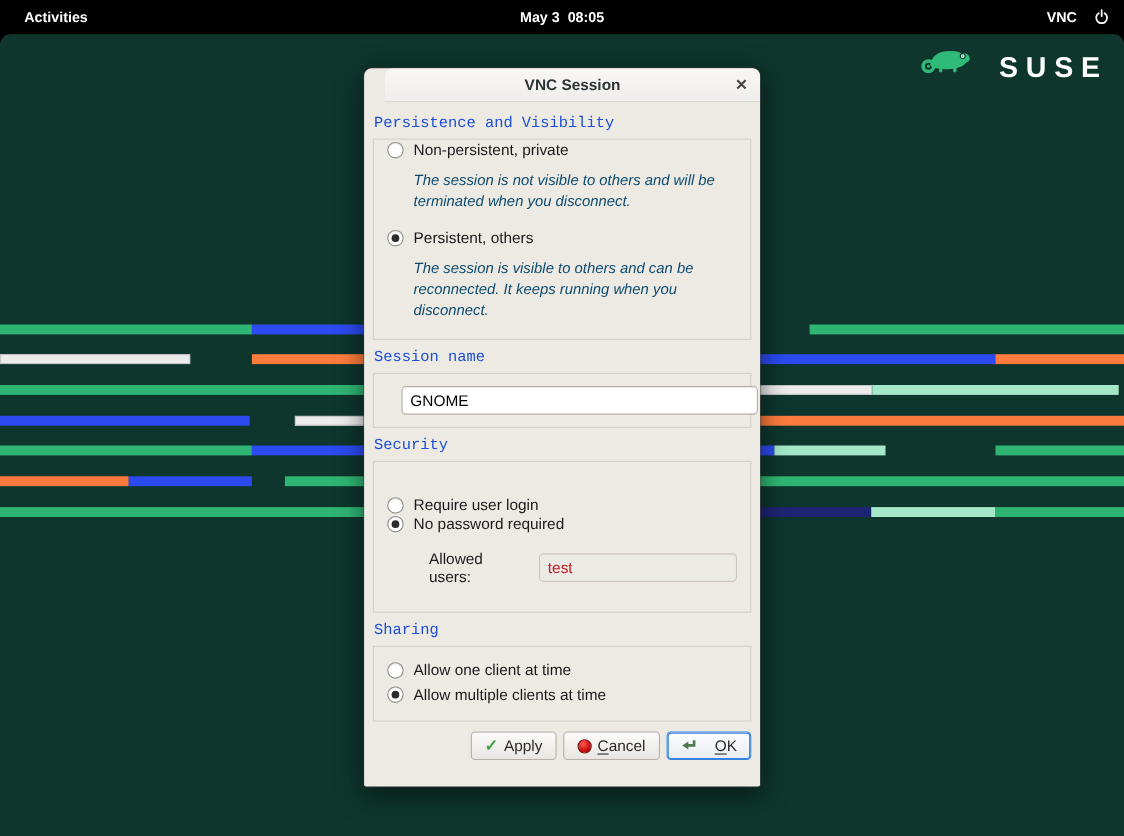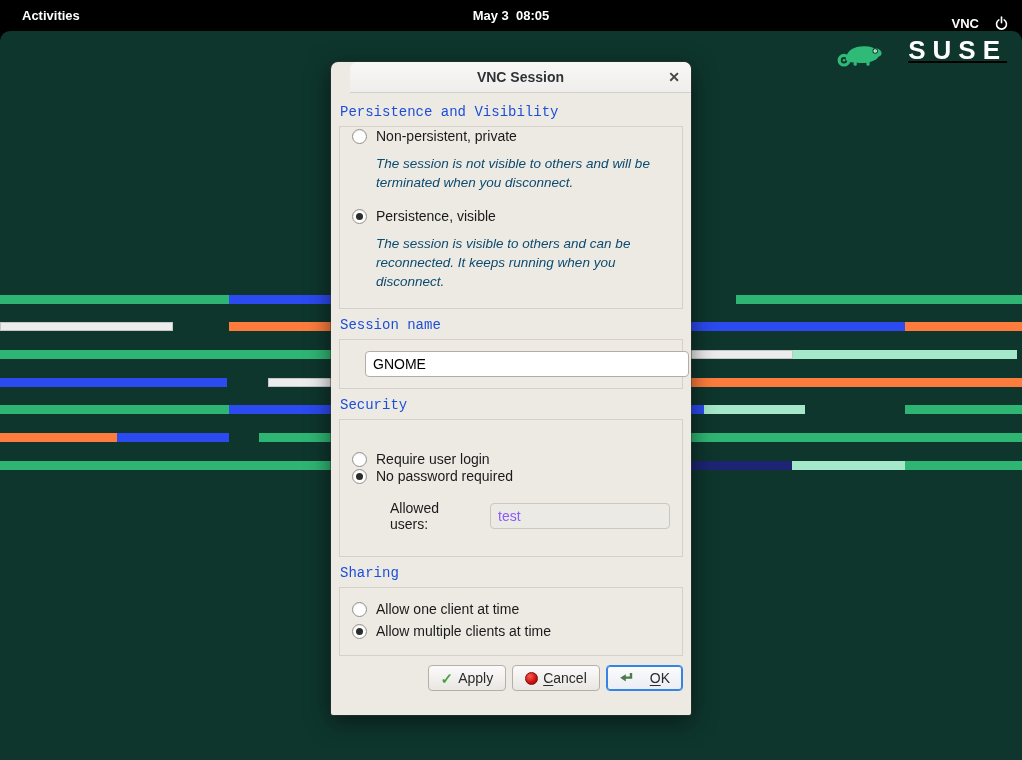--- a/index.html
+++ b/index.html
@@ -4,27 +4,27 @@
 <style>
   html,body{margin:0;padding:0;}
   body{
     width:1022px;height:760px;position:relative;overflow:hidden;
     font-family:"Liberation Sans", sans-serif;background:#000;
   }
   
   .topbar{position:absolute;top:0;left:0;width:1022px;height:31px;background:#000;color:#fff;z-index:5;}
   .topbar .activities{position:absolute;left:22px;top:0;line-height:31px;font-size:13px;font-weight:600;cursor:default;}
   .topbar .clock{position:absolute;left:50%;top:0;transform:translateX(-50%);line-height:31px;font-size:13px;font-weight:600;white-space:pre;}
-  .topbar .tray{position:absolute;right:13px;top:0;height:31px;display:flex;align-items:flex-end;gap:15px;font-size:13px;font-weight:600;}
+  .topbar .tray{position:absolute;right:13px;top:0;height:31px;display:flex;align-items:center;gap:15px;font-size:13px;font-weight:600;}
   .power-icon{display:inline-flex;align-items:center;}
   
   .desktop{position:absolute;top:31px;left:0;width:1022px;height:729px;background:#0e362d;border-radius:10px 10px 0 0;overflow:hidden;}
   .bar-seg{position:absolute;height:9px;}
   
-  .logo{position:absolute;top:6px;right:15px;display:flex;align-items:flex-start;gap:24px;text-decoration:underline;}
+  .logo{position:absolute;top:6px;right:15px;display:flex;align-items:flex-end;gap:24px;}
   .logo-text{color:#fff;font-size:26px;font-weight:bold;letter-spacing:7px;line-height:1;}
   
   .dialog{
     position:absolute;left:331px;top:31px;width:360px;height:653px;
     background:#edeae4;border-radius:7px 7px 2px 2px;box-sizing:border-box;
     box-shadow:0 0 0 1px rgba(60,55,50,.45), 0 6px 24px rgba(0,0,0,.55);
     overflow:hidden;color:#1a1a1a;
   }
   .dialog-title{
     height:30px;background:linear-gradient(#f8f7f6,#f0eeec);
@@ -46,21 +46,21 @@
   .gap16{margin-top:16px;}
   .gap15{margin-top:5px;}
   .desc{margin:9px 0 0 24px;font-size:13.5px;line-height:19px;color:#0c4a6e;width:304px;font-style:italic;}
   .text-input{
     display:block;width:324px;height:26px;border:1px solid #b3ada5;border-radius:4px;background:#fff;
     font-size:14px;padding:0 7px;box-sizing:border-box;font-family:inherit;color:#000;margin-left:1px;outline:none;
   }
   .allowed-row{display:flex;align-items:center;gap:11px;margin:15px 0 0 38px;font-size:14px;}
   .input-disabled{
     width:180px;height:26px;border:1px solid #ccc6be;border-radius:4px;background:#eceae5;
-    color:#8b5cf6;font-size:14px;padding:0 7px;box-sizing:border-box;font-family:inherit;
+    color:#b91c1c;font-size:14px;padding:0 7px;box-sizing:border-box;font-family:inherit;
   }
   .button-row{display:flex;justify-content:flex-end;gap:6px;margin:9px 0 0 0;}
   .btn{
     height:26px;display:flex;align-items:center;gap:5px;padding:0 12px;
     background:linear-gradient(#fcfbfb,#e9e6e2);border:1px solid #b5afa7;border-radius:4px;
     font-size:14px;color:#2b2b2b;box-sizing:border-box;cursor:default;
   }
   .btn u{text-decoration:underline;text-underline-offset:2px;}
   .btn-ok{border:1px solid #3584e4;box-shadow:0 0 0 1px #3584e4 inset;background:linear-gradient(#fbfcfe,#eaedf2);gap:17px;}
   .icon-check{color:#44a340;font-weight:bold;font-size:15px;line-height:1;}
@@ -146,21 +146,21 @@
 
       <div class="section-label first">Persistence and Visibility</div>
       <div class="frame frame1">
         <div class="radio-row">
           <span class="radio"></span>
           <span>Non-persistent, private</span>
         </div>
         <div class="desc">The session is not visible to others and will be terminated when you disconnect.</div>
         <div class="radio-row gap16">
           <span class="radio selected"></span>
-          <span>Persistence, visible</span>
+          <span>Persistent, others</span>
         </div>
         <div class="desc">The session is visible to others and can be reconnected. It keeps running when you disconnect.</div>
       </div>
 
       <div class="section-label">Session name</div>
       <div class="frame frame2">
         <input class="text-input" type="text" value="GNOME" style="">
       </div>
 
       <div class="section-label">Security</div>

